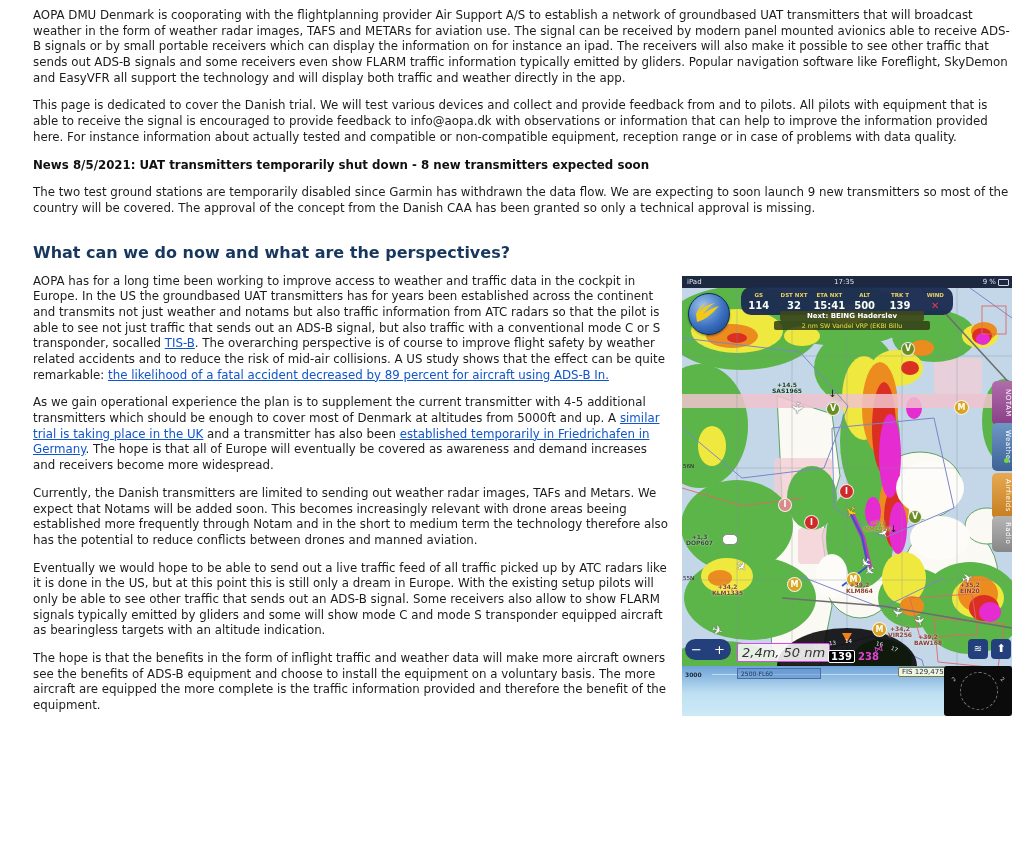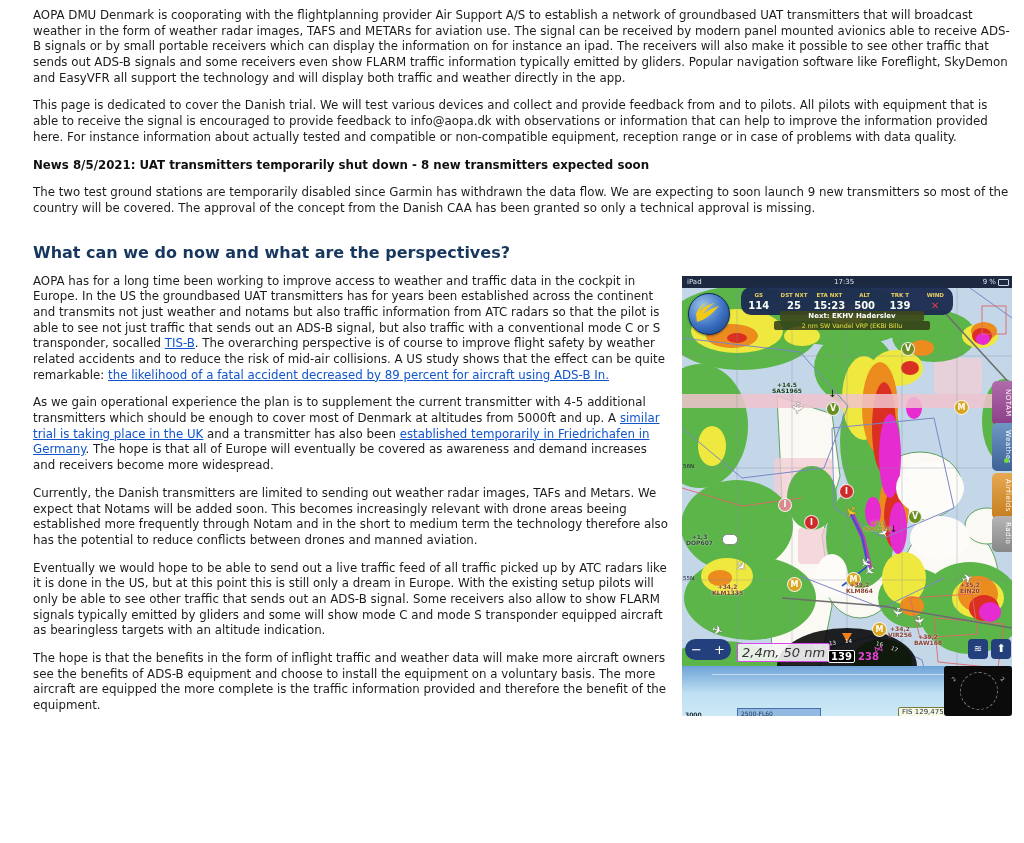--- a/index.html
+++ b/index.html
@@ -40,21 +40,21 @@
       text-shadow:0 0 2px rgba(255,255,255,.8);}
   .plane{font-size:13px;color:#fff;text-shadow:0 0 1px #555,0 0 1px #555;line-height:1;}
   .btnpill{background:#24407c;border-radius:11px;color:#fff;text-align:center;}
   .scalebox{background:rgba(245,245,245,.9);border:1px solid #d946ef;color:#333;
             font-size:13px;border-radius:2px;padding:1px 4px;font-style:italic;}
   .hdgbox{background:#000;border:1.5px solid #fff;border-radius:2px;color:#fff;
           font-size:10px;font-weight:bold;padding:0 2px;}
   .tick{position:absolute;color:#eee;font-size:5.5px;}
   .profile{left:0;top:390px;width:330px;height:50px;
            background:linear-gradient(#6fa3d8,#bfe0f2 55%,#cde9f6);}
-  .pl{position:absolute;font-size:6px;color:#21303f;margin-top:40px;}
+  .pl{position:absolute;font-size:6px;color:#21303f;}
   .compass{left:262px;top:390px;width:68px;height:50px;background:#0b0b0b;border-radius:3px;}
 </style>
 </head>
 <body>
 
 <div class="content">
 
   <p>AOPA DMU Denmark is cooporating with the flightplanning provider Air Support A/S to establish a network of groundbased UAT transmitters that will broadcast weather in the form of weather radar images, TAFS and METARs for aviation use. The signal can be received by modern panel mounted avionics able to receive ADS-B signals or by small portable receivers which can display the information on for instance an ipad. The receivers will also make it possible to see other traffic that sends out ADS-B signals and some receivers even show FLARM traffic information typically emitted by gliders. Popular navigation software like Foreflight, SkyDemon and EasyVFR all support the technology and will display both traffic and weather directly in the app.</p>
   <p>This page is dedicated to cover the Danish trial. We will test various devices and collect and provide feedback from and to pilots. All pilots with equipment that is able to receive the signal is encouraged to provide feedback to info@aopa.dk with observations or information that can help to improve the information provided here. For instance information about actually tested and compatible or non-compatible equipment, reception range or in case of problems with data quality.</p>
   <p class="news">News 8/5/2021: UAT transmitters temporarily shut down - 8 new transmitters expected soon</p>
@@ -199,42 +199,42 @@
       </div>
 
       
       <div class="ov navbar">
         <div class="navcol">
             <span class="lbl">GS</span>
             <span class="val">114</span>
           </div>
         <div class="navcol">
             <span class="lbl">DST NXT</span>
-            <span class="val">25</span>
+            <span class="val">32</span>
           </div>
         <div class="navcol">
             <span class="lbl">ETA NXT</span>
-            <span class="val">15:23</span>
+            <span class="val">15:41</span>
           </div>
         <div class="navcol">
             <span class="lbl">ALT</span>
             <span class="val">500</span>
           </div>
         <div class="navcol">
             <span class="lbl">TRK T</span>
             <span class="val">139</span>
           </div>
         <div class="navcol">
             <span class="lbl">WIND</span>
             <span class="val" style="color:#e23c3c">✕</span>
           </div>
       </div>
 
       
-      <div class="ov nextbox1">Next: EKHV Haderslev</div>
+      <div class="ov nextbox1">Next: BEING Haderslev</div>
       <div class="ov nextbox2">2 nm SW Vandel VRP (EKBI Billu</div>
 
       
       <div class="ov logo">
         <svg width="32" height="28" viewBox="0 0 32 28">
           <path d="M4,22 Q14,20 26,6 Q18,8 10,14 Q16,6 22,3 Q12,5 6,12 Q10,5 14,2 Q6,6 3,14 Z" fill="#f2c915"></path>
         </svg>
       </div>
 
       

